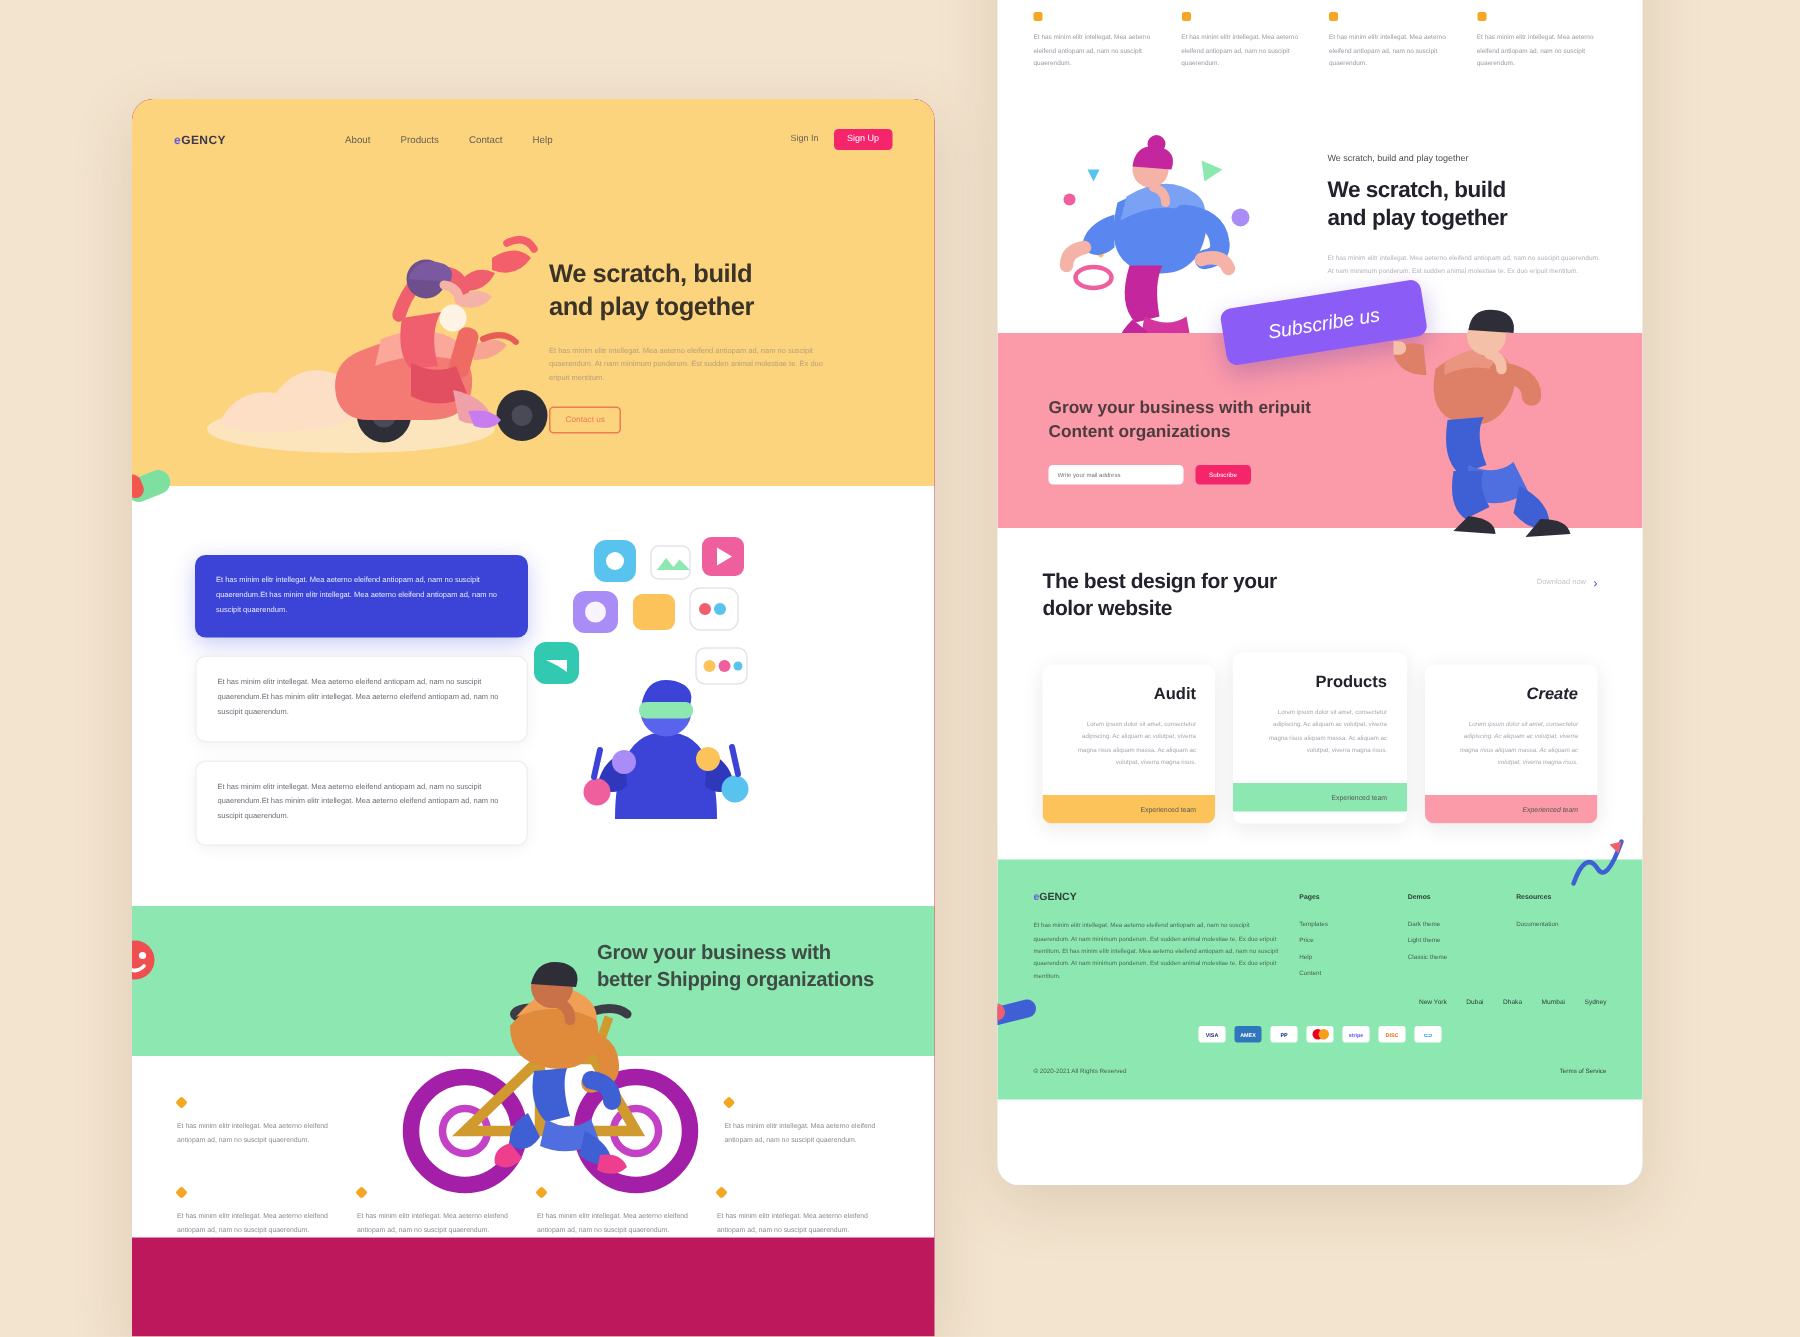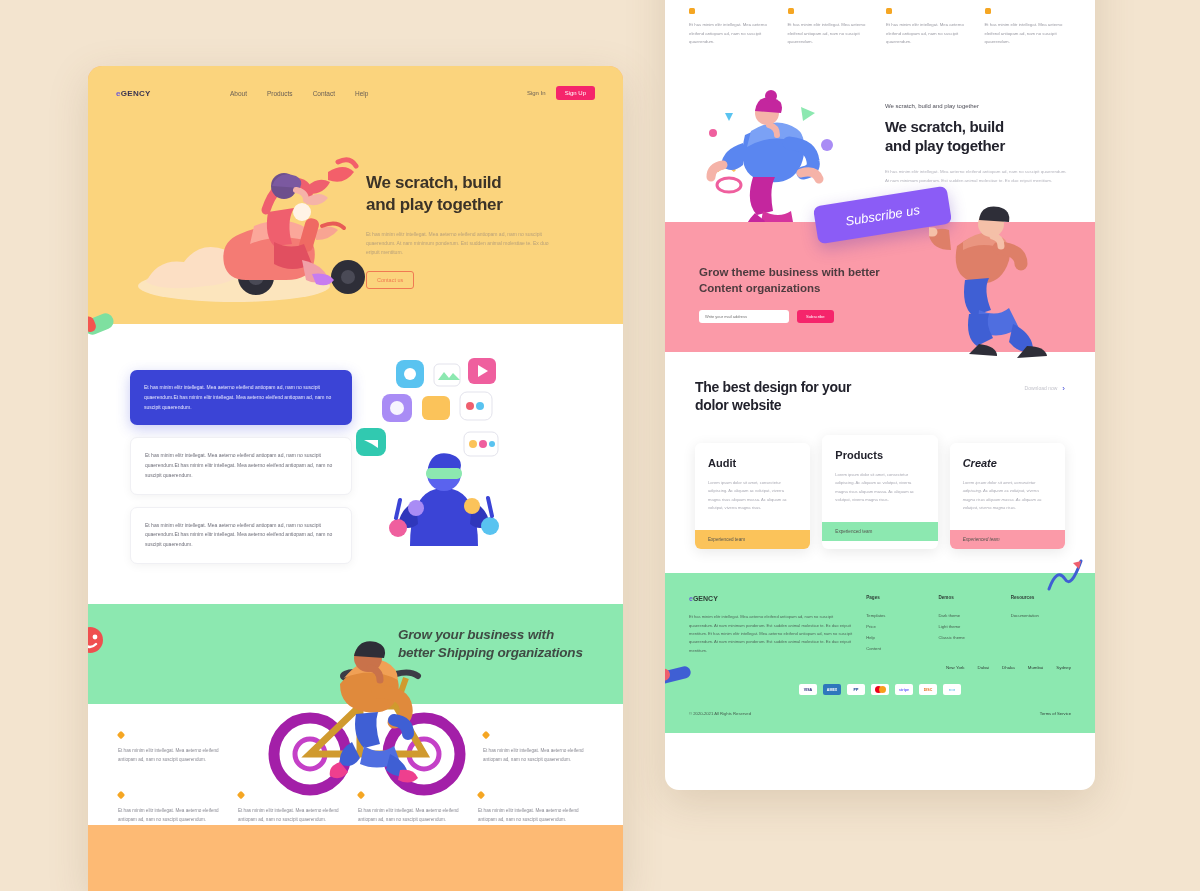--- a/index.html
+++ b/index.html
@@ -6,21 +6,21 @@
   html,body { width:1200px; height:891px; overflow:hidden; }
   body {
     background:#f3e4cf;
     font-family:"Liberation Sans", sans-serif;
     position:relative;
   }
 
   
   #left-page {
     position:absolute; left:88px; top:66px; width:535px; height:825px;
-    background:#fdba74; border-radius:14px 14px 0 0; overflow:hidden;
+    background:#be185d; border-radius:14px 14px 0 0; overflow:hidden;
     box-shadow:0 12px 40px rgba(120,95,60,.18);
   }
   .hero {
     background:#fbd47d; height:258px; position:relative; border-radius:14px 14px 0 0;
   }
   .nav { display:flex; align-items:center; padding:20px 28px 0 28px; }
   .logo { font-size:8px; font-weight:bold; color:#3b3550; letter-spacing:.3px; }
   .logo .e { color:#6b5bd6; }
   .nav-links { display:flex; gap:20px; margin-left:auto; margin-right:auto; }
   .nav-links a { font-size:6.5px; color:#6b6055; text-decoration:none; }
@@ -58,21 +58,21 @@
     box-shadow:0 2px 10px rgba(0,0,0,.05);
   }
   .juggler { flex:1; position:relative; }
 
   
   .green-band {
     background:#8ce8b0; padding:22px 30px 0 30px; height:100px; display:flex;
     position:relative;
   }
   .gb-left { width:200px; }
-  .gb-right { width:195px; margin-left:auto;font-style:italic; }
+  .gb-right { width:195px; margin-left:auto; }
   .gb-h {
     font-size:13.5px; line-height:1.38; color:#3f4b44; font-weight:bold;
     letter-spacing:-.2px;
   }
   .gb-right .gb-h { color:#3f4b44; }
 
   
   .feat-sec { background:#fff; padding:28px 30px 0 30px; }
   .feat-row { display:flex; gap:18px; margin-bottom:28px; }
   .feat { width:110px; }
@@ -117,21 +117,21 @@
     color:#fff; font-size:13px; display:flex; align-items:center;
     justify-content:center; font-style:italic; box-shadow:0 6px 16px rgba(90,50,180,.3);
   }
 
   .best-sec { background:#fff; padding:26px 30px 0 30px; }
   .best-top { display:flex; align-items:flex-start;gap:28px; }
   .best-h { font-size:14px; line-height:1.32; color:#22222c; font-weight:bold; letter-spacing:-.3px; }
   .best-link { margin-left:auto; font-size:5px; color:#c3c3cb; display:flex; align-items:center; gap:5px; padding-top:6px; }
   .chev { color:#3b44d6; font-size:8px; }
 
-  .cards3 { display:flex; gap:12px; margin-top:20px; }
+  .cards3 { display:flex; gap:12px; margin-top:20px;text-align:right; }
   .c3 {
     width:120px; background:#fff; border-radius:6px; overflow:hidden;
     box-shadow:0 3px 14px rgba(0,0,0,.09);
   }
   .c3-body { padding:14px 13px 18px 13px; }
   .c3-h { font-size:11px; color:#22222c; font-weight:bold; margin-bottom:10px; }
   .c3-p { font-size:4.1px; line-height:2.05; color:#a8a8b2; }
   .c3-f { padding:7px 13px; font-size:4.6px; color:#55554f; }
   .c3:nth-child(1) { margin-top:8px; }
   .c3:nth-child(3) { margin-top:8px;font-style:italic; }
@@ -396,21 +396,21 @@
         <span>and play together</span>
       </h2>
       <p class="r-p">Et has minim elitr intellegat. Mea aeterno eleifend antiopam ad, nam no suscipit quaerendum. At nam minimum ponderum. Est sudden animal molestiae te. Ex duo eripuit mentitum.</p>
     </div>
 
   </div>
 
   <div class="pink-band">
     <div class="sub-badge">Subscribe us</div>
     <div class="pb-h">
-      <span>Grow theme business with better</span><br>
+      <span>Grow your business with eripuit</span><br>
       <span>Content organizations</span>
     </div>
     <div class="sub-row">
       <input class="sub-input" placeholder="Write your mail address" style="">
       <button class="sub-btn">Subscribe</button>
     </div>
     <div style="position:absolute; right:6px; top:-18px;">
       <svg width="160" height="170" viewBox="0 0 160 170">
         <path d="M28 42 q22-18 44-6 q14 8 6 26 q-10 22-34 16 q-22-6-16-36z" fill="#de7f68"></path>
         <path d="M34 38 q22-16 40-4 q6 4 4 12 q-24-10-44 0z" fill="#ea9580"></path>

